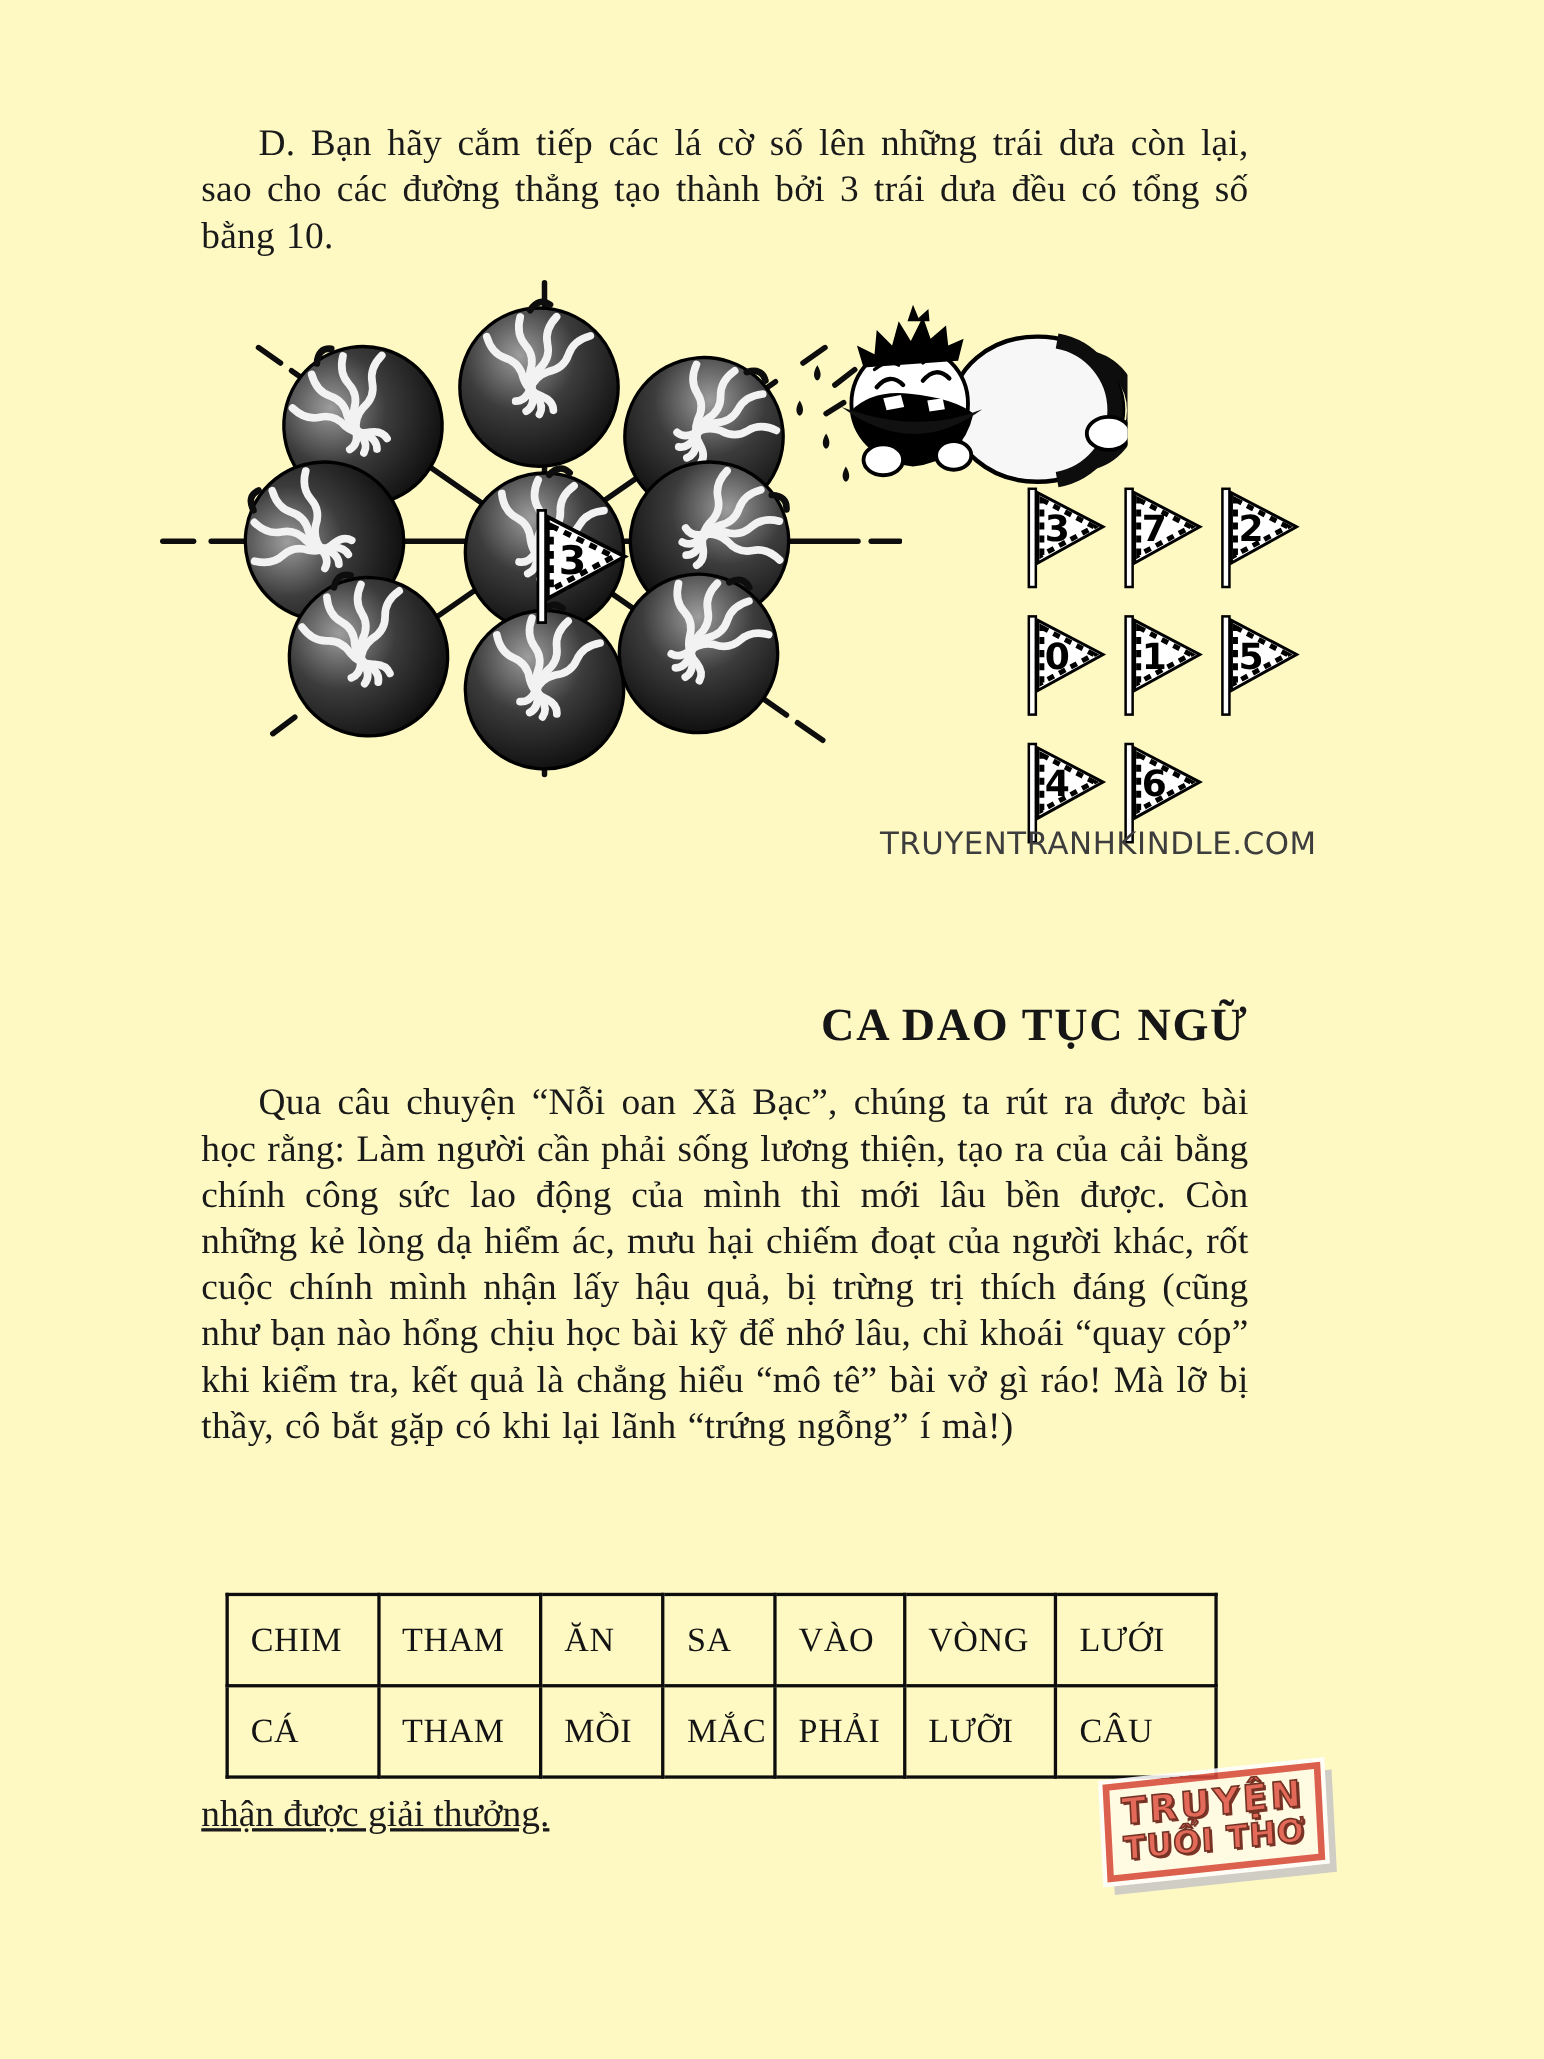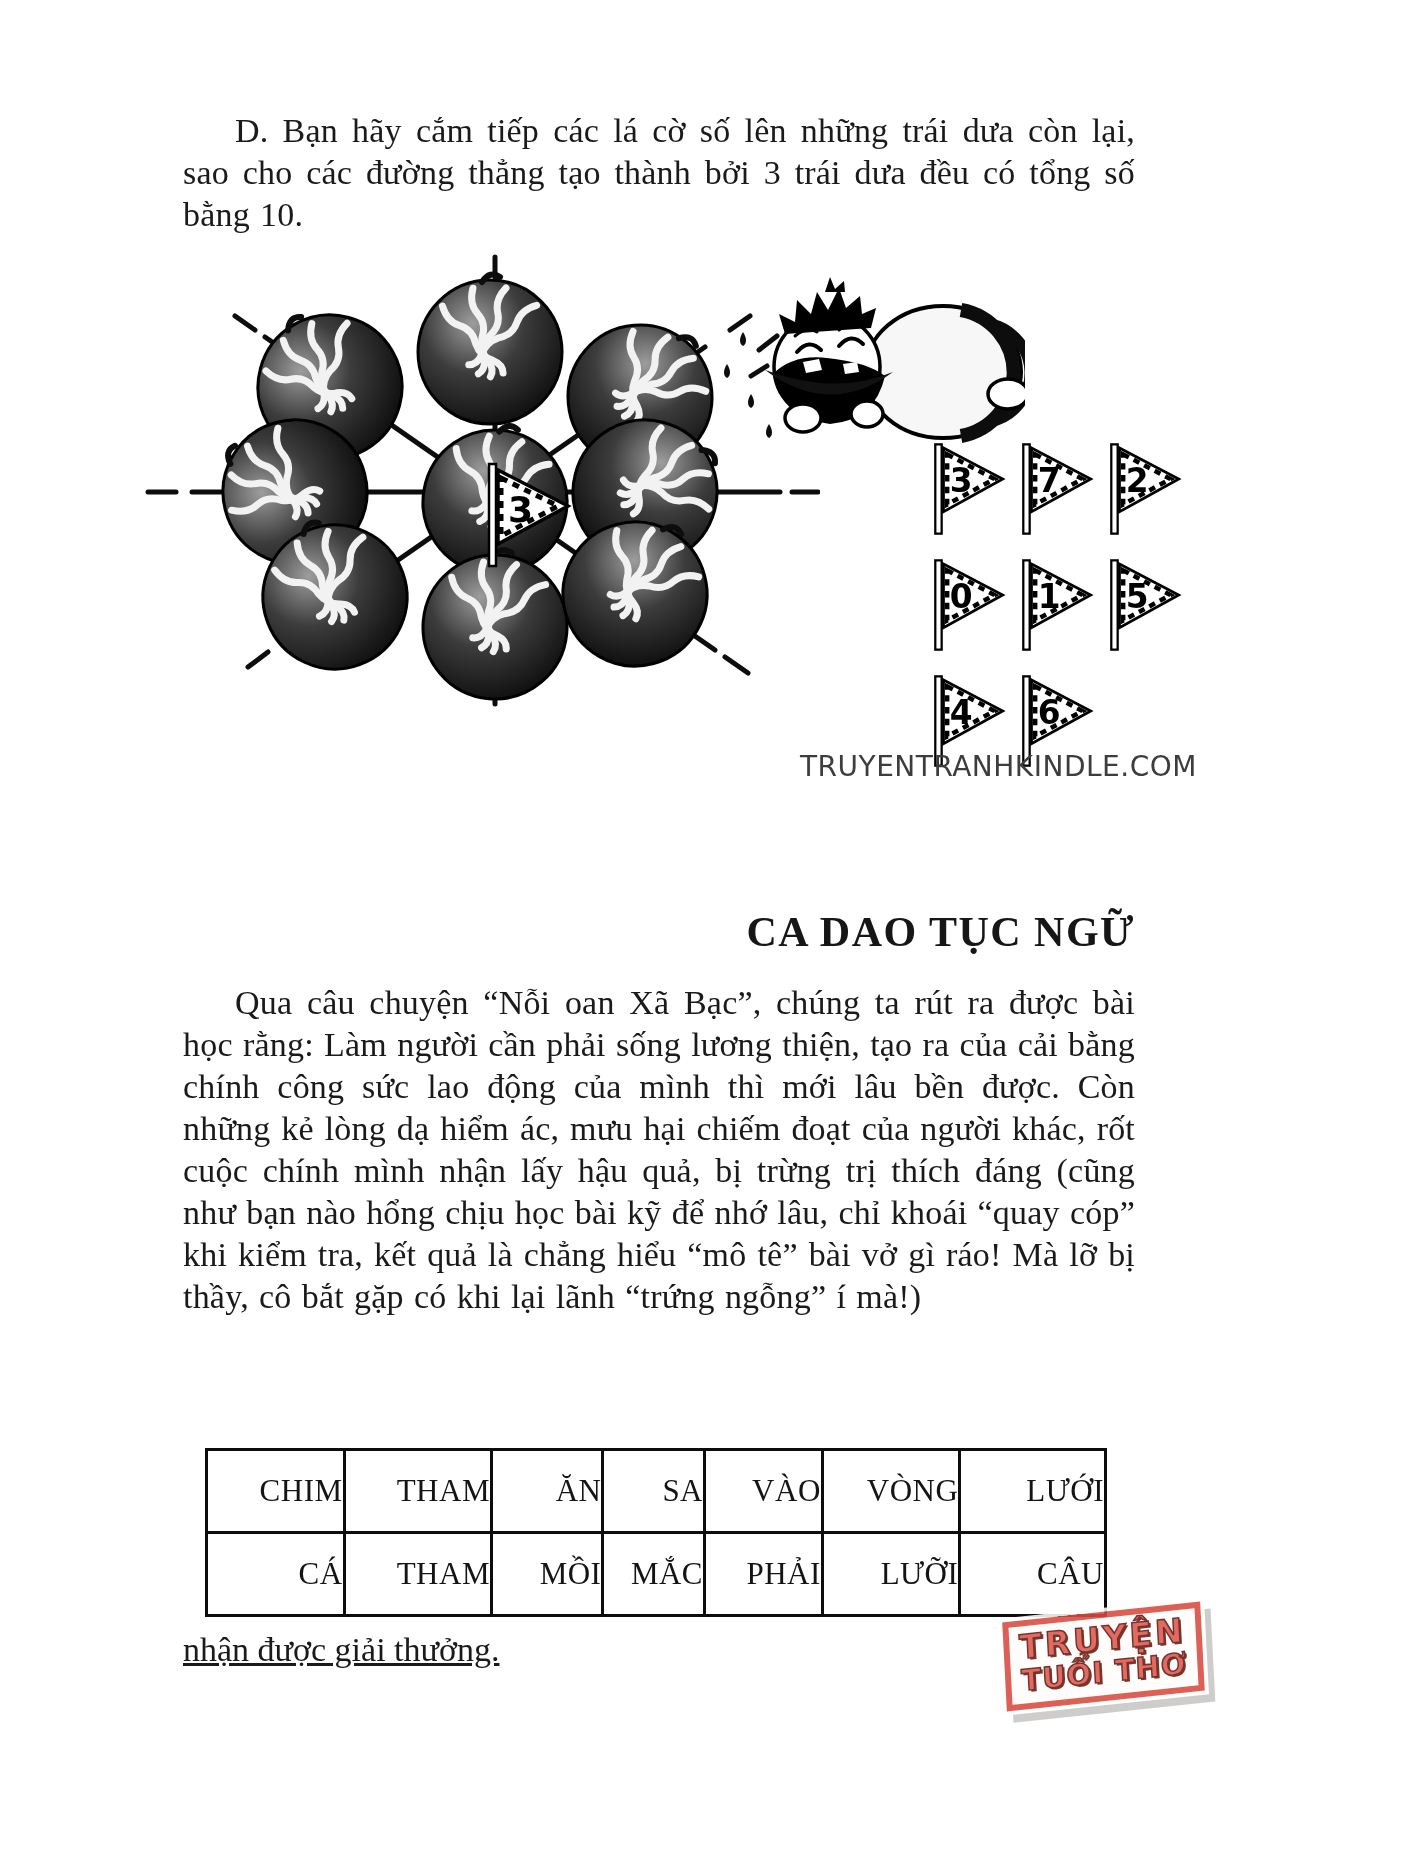--- a/index.html
+++ b/index.html
@@ -1,18 +1,18 @@
 <!DOCTYPE html>
 <html><head>
 <meta charset="utf-8">
 <style>
   html,body{margin:0;padding:0;background:#e8e8e8;}
   .page{
     position:relative;width:1404px;height:1872px;margin:0 auto;
-    background:#ffffff;color:#161616;overflow:hidden;
+    background:#fef9c3;color:#161616;overflow:hidden;
     font-family:"Liberation Serif", serif;
   }
   .para{
     position:absolute;left:183px;width:952px;
     font-size:34px;line-height:42px;text-align:justify;
     letter-spacing:0.2px;word-spacing:1.5px;color:#1a1a1a;
   }
   .indent{text-indent:52px;}
   .heading{
     position:absolute;left:183px;width:952px;top:908px;
@@ -27,22 +27,22 @@
   .flags-grid{
     position:absolute;left:928px;top:436px;
     display:grid;grid-template-columns:repeat(3,88px);grid-auto-rows:116px;
   }
   .flag{width:82px;height:106px;}
   .proverb-table{
     position:absolute;left:205px;top:1448px;width:902px;
     border-collapse:collapse;table-layout:fixed;
   }
   .proverb-table td{
-    border:3.5px solid #0d0d0d;height:80px;text-align:right;vertical-align:middle;
-    font-size:31px;letter-spacing:0.5px;color:#141414;padding:0 0;
+    border:3.5px solid #0d0d0d;height:80px;text-align:left;vertical-align:middle;
+    font-size:31px;letter-spacing:0.5px;color:#141414;padding:0 20px;
   }
   .closing{position:absolute;left:183px;width:952px;top:1628px;z-index:2;
     font-size:34px;line-height:44px;color:#1a1a1a;}
   .closing .l1{display:block;text-indent:30px;text-align:justify;text-align-last:justify;}
   .closing .l2{display:block;text-decoration:underline;}
   .logo{
     position:absolute;left:1004px;top:1612px;z-index:1;
     transform:rotate(-6deg) skewX(-3deg);opacity:0.88;
   }
   .logo-frame{

